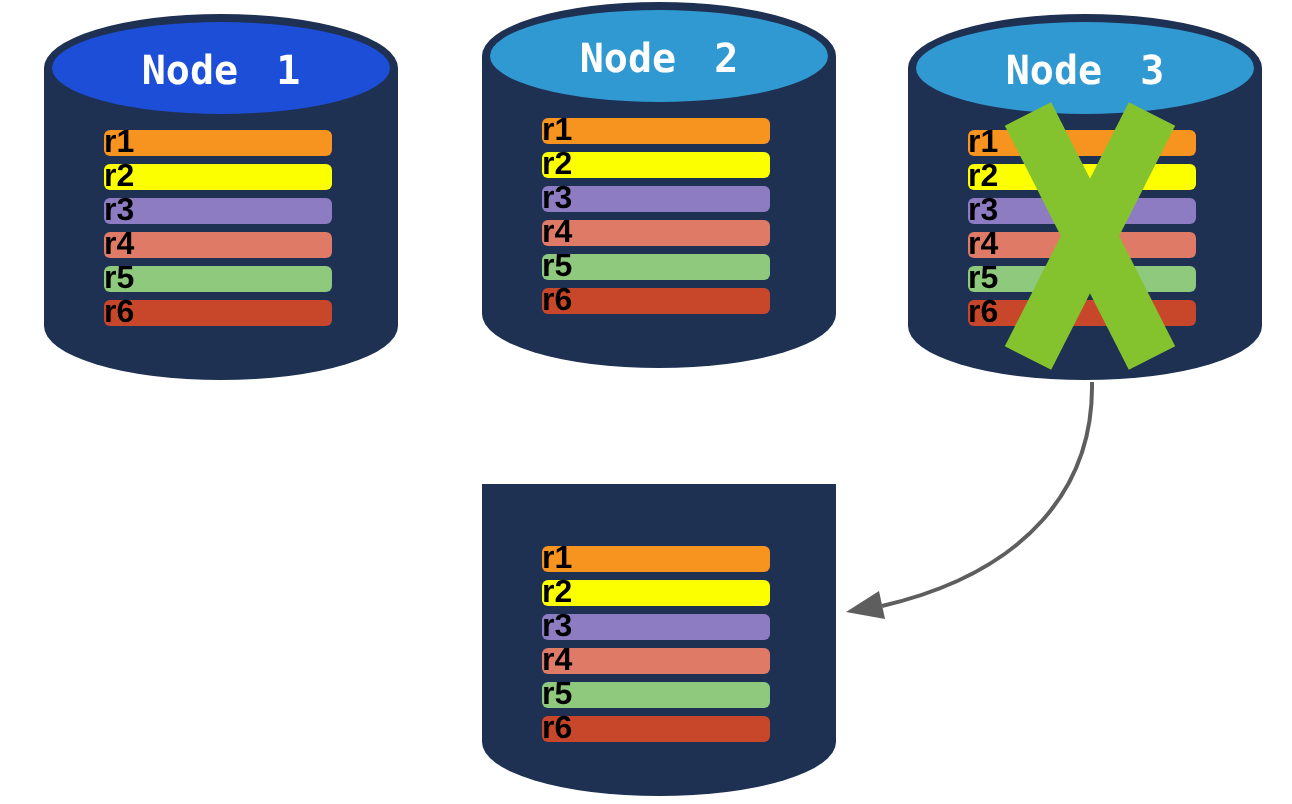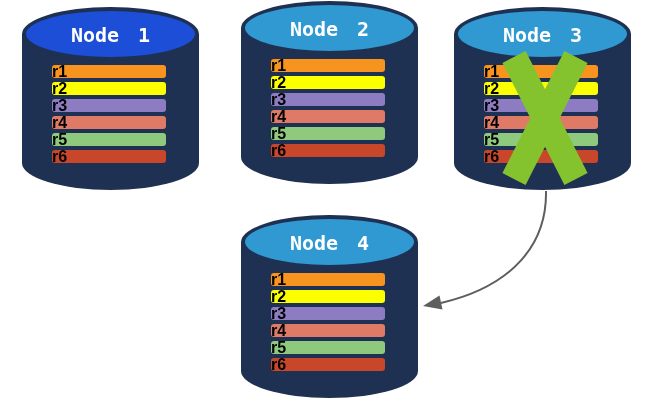--- a/index.html
+++ b/index.html
@@ -115,23 +115,20 @@
       <div class="bar" style="background-color: rgb(252, 255, 0); color: rgb(0, 0, 0);">r2</div>
       <div class="bar" style="background-color: rgb(142, 124, 195); color: rgb(0, 0, 0);">r3</div>
       <div class="bar" style="background-color: rgb(222, 122, 102); color: rgb(0, 0, 0);">r4</div>
       <div class="bar" style="background-color: rgb(143, 201, 125); color: rgb(0, 0, 0);">r5</div>
       <div class="bar" style="background-color: rgb(200, 71, 43); color: rgb(0, 0, 0);">r6</div>
     </div>
   </div>
 
   <div class="node n4">
     <div class="cyl-body" style="background-color: rgb(30, 49, 82);"></div>
-    <div class="cyl-top" style="background-color: rgb(49, 153, 210); border-color: rgb(30, 49, 82);">
-      <span class="node-title" style="color: rgb(255, 255, 255);">Node 4</span>
-    </div>
     <div class="bars">
       <div class="bar" style="background-color: rgb(247, 148, 32); color: rgb(0, 0, 0);">r1</div>
       <div class="bar" style="background-color: rgb(252, 255, 0); color: rgb(0, 0, 0);">r2</div>
       <div class="bar" style="background-color: rgb(142, 124, 195); color: rgb(0, 0, 0);">r3</div>
       <div class="bar" style="background-color: rgb(222, 122, 102); color: rgb(0, 0, 0);">r4</div>
       <div class="bar" style="background-color: rgb(143, 201, 125); color: rgb(0, 0, 0);">r5</div>
       <div class="bar" style="background-color: rgb(200, 71, 43); color: rgb(0, 0, 0);">r6</div>
     </div>
   </div>
 

